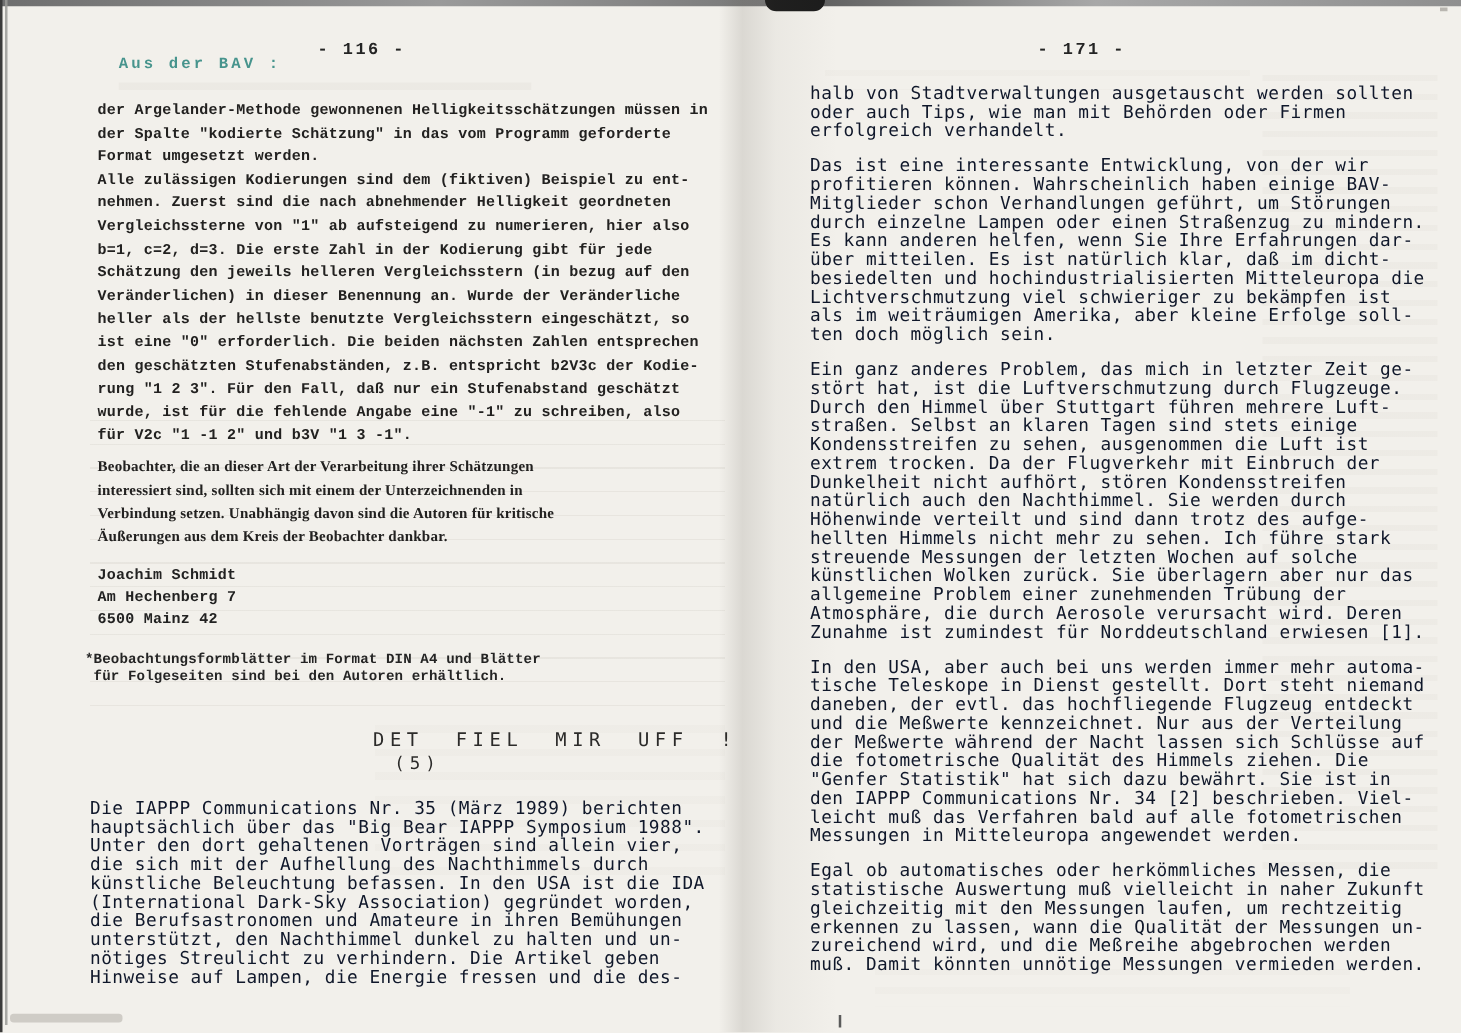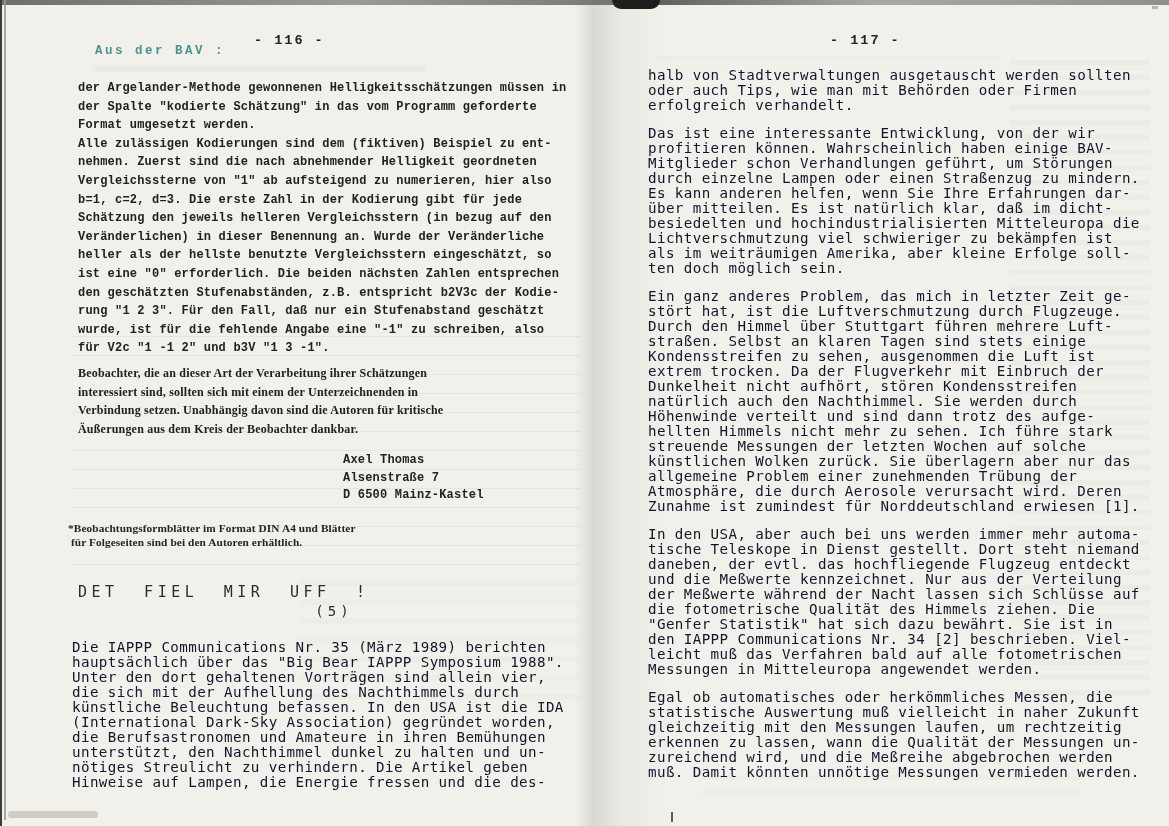--- a/index.html
+++ b/index.html
@@ -64,23 +64,23 @@
 
   #lp-block1 { top:79px; left:0; }
   #lp-block1 .ul { text-underline-offset:3px; }
   #lp-para2  { top:364px; left:0;font-family:Liberation Serif, serif; }
   .addr { position:absolute; top:452px; font-family:"Liberation Mono",monospace; font-weight:bold;
           font-size:12px; line-height:17.5px; letter-spacing:0.2px; color:#222; }
   .addr span { display:block; white-space:pre; }
   #addr-left  { left:0; }
   #addr-right { left:265px; }
   #lp-footnote { position:absolute; top:521px; left:-10px;
-    font-family:Liberation Serif, serif; font-weight:bold; font-size:11.3px;
+    font-family:Liberation Mono, monospace; font-weight:bold; font-size:11.3px;
     line-height:14px; letter-spacing:0.1px; color:#242424; white-space:pre; }
-  #lp-title { position:absolute; top:585px; left:0; width:100%; text-align:left;
+  #lp-title { position:absolute; top:585px; left:0; width:100%; text-align:right;
     font-size:15px; letter-spacing:4.5px; word-spacing:12px; color:#2c2b2a; }
   #lp-subnum { position:absolute; top:604px; left:0; width:100%; text-align:center;
     font-size:14px; letter-spacing:4px; color:#2c2b2a; }
   #lp-para3 { position:absolute; top:640px; left:-6px; }
 
   #right-page { position:absolute; left:648px; top:68px; width:512px; }
   #right-page p { margin:0 0 13px 0; }
 </style>
 </head>
 <body>
@@ -119,45 +119,45 @@
 den geschätzten Stufenabständen, z.B. entspricht b2V3c der Kodie-
 rung "1 2 3". Für den Fall, daß nur </span><span class="ul">ein</span><span> Stufenabstand geschätzt
 wurde, ist für die fehlende Angabe eine "-1" zu schreiben, also
 für V2c "1 -1 2" und b3V "1 3 -1".</span></div>
 
   <div class="typew" id="lp-para2">Beobachter, die an dieser Art der Verarbeitung ihrer Schätzungen
 interessiert sind, sollten sich mit einem der Unterzeichnenden in
 Verbindung setzen. Unabhängig davon sind die Autoren für kritische
 Äußerungen aus dem Kreis der Beobachter dankbar.</div>
 
-  <div class="addr" id="addr-right">
-    <span>Axel Thomas</span>
-    <span>Alsenstraße 7</span>
-    <span>D 6500 Mainz-Kastel</span>
+  <div class="addr" id="addr-left">
+    <span>Joachim Schmidt</span>
+    <span>Am Hechenberg 7</span>
+    <span>6500 Mainz 42</span>
   </div>
 
   <div id="lp-footnote">*Beobachtungsformblätter im Format DIN A4 und Blätter
  für Folgeseiten sind bei den Autoren erhältlich.</div>
 
   <div class="dm" id="lp-title">DET FIEL MIR UFF !</div>
   <div class="dm" id="lp-subnum">(5)</div>
 
   <div class="dm" id="lp-para3">Die IAPPP Communications Nr. 35 (März 1989) berichten
 hauptsächlich über das "Big Bear IAPPP Symposium 1988".
 Unter den dort gehaltenen Vorträgen sind allein vier,
 die sich mit der Aufhellung des Nachthimmels durch
 künstliche Beleuchtung befassen. In den USA ist die IDA
 (International Dark-Sky Association) gegründet worden,
 die Berufsastronomen und Amateure in ihren Bemühungen
 unterstützt, den Nachthimmel dunkel zu halten und un-
 nötiges Streulicht zu verhindern. Die Artikel geben
 Hinweise auf Lampen, die Energie fressen und die des-</div>
 </div>
 
-<div class="pagenum" id="rp-num">- 117 -</div>
+<div class="pagenum" id="rp-num">- 171 -</div>
 
 <div id="right-page">
   <p class="dm">halb von Stadtverwaltungen ausgetauscht werden sollten
 oder auch Tips, wie man mit Behörden oder Firmen
 erfolgreich verhandelt.</p>
   <p class="dm">Das ist eine interessante Entwicklung, von der wir
 profitieren können. Wahrscheinlich haben einige BAV-
 Mitglieder schon Verhandlungen geführt, um Störungen
 durch einzelne Lampen oder einen Straßenzug zu mindern.
 Es kann anderen helfen, wenn Sie Ihre Erfahrungen dar-

